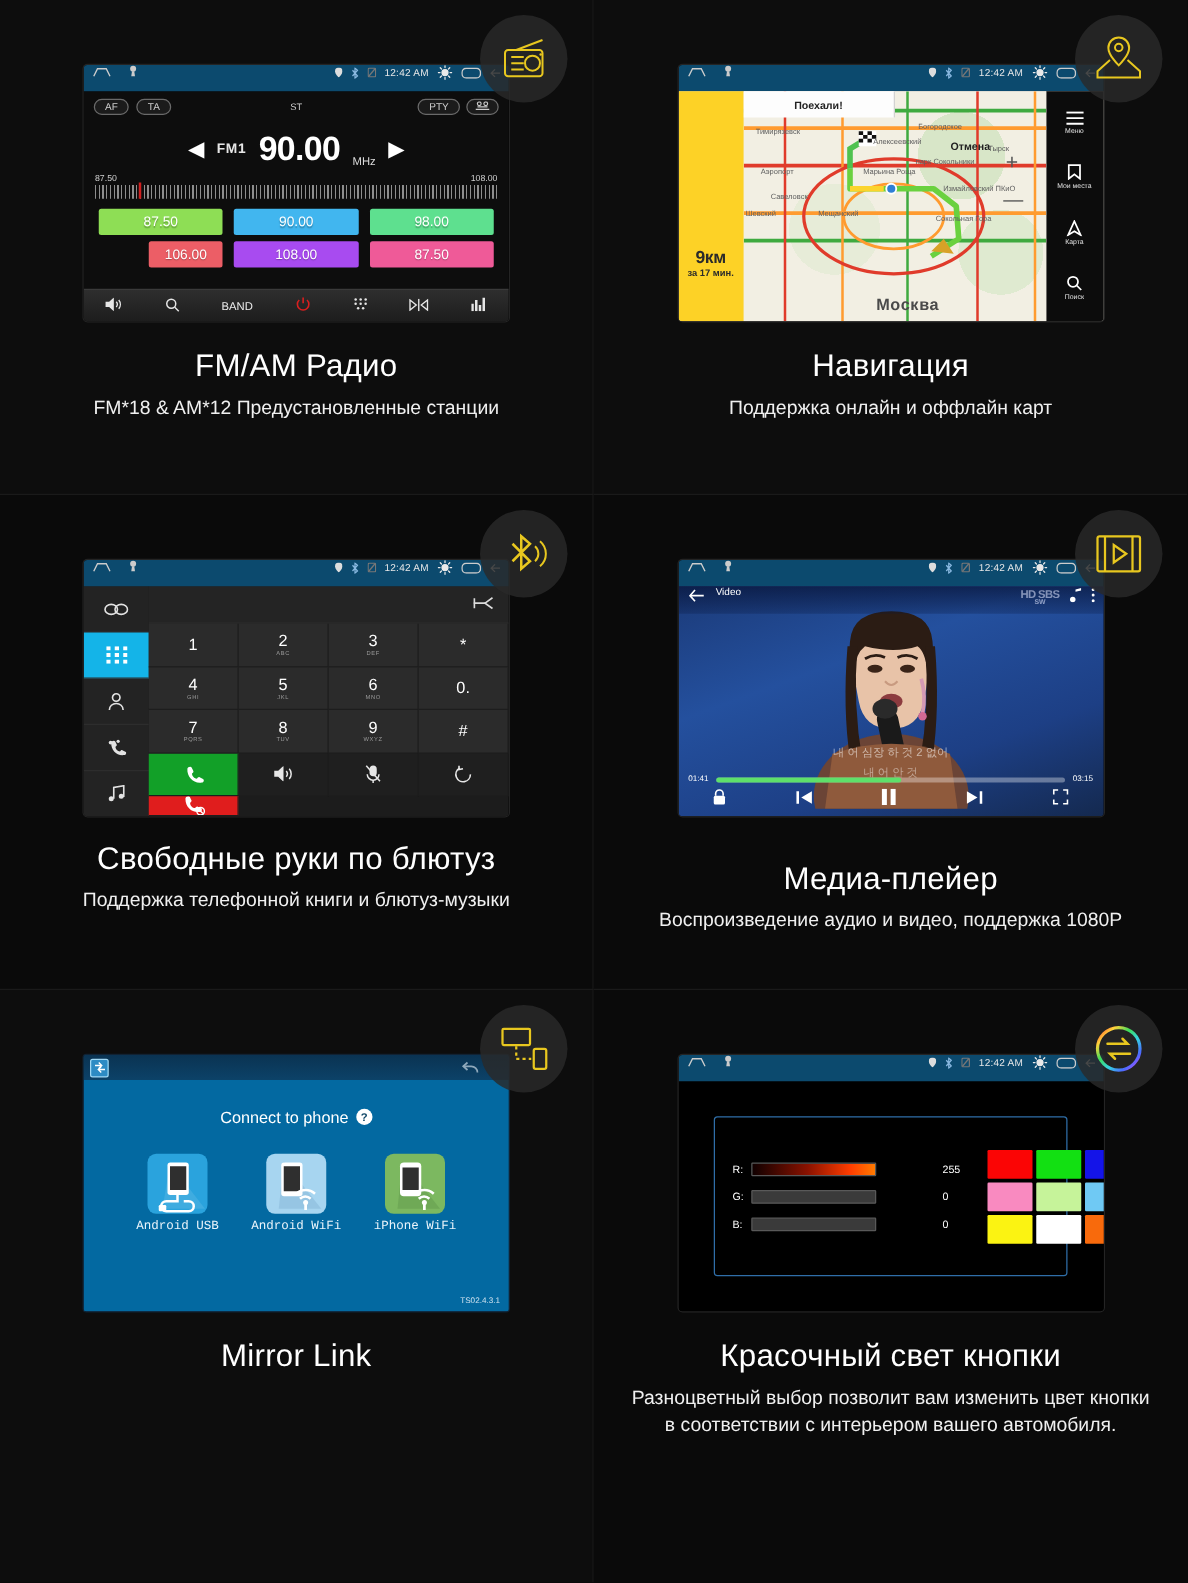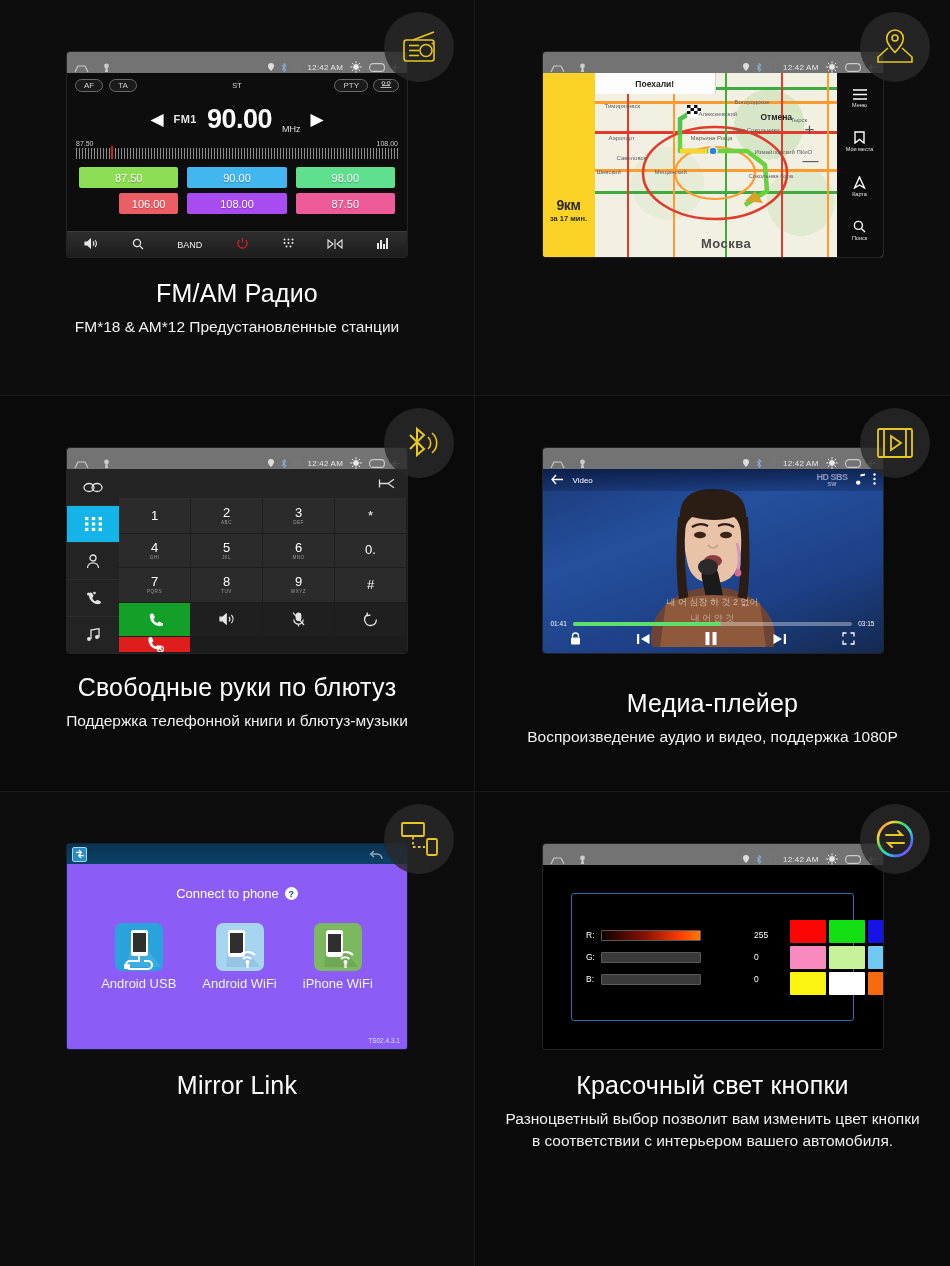--- a/index.html
+++ b/index.html
@@ -43,22 +43,22 @@
     margin-top:52px;
     background:#000;
     border-radius:3px;
     position:relative; overflow:hidden;
     box-shadow:0 0 0 1px #242424;
     z-index:4;
   }
 
   
   .sbar{
-    height:21px; background:#737373;
-    display:flex; align-items:flex-end;
+    height:21px; background:#0c4a6e;
+    display:flex; align-items:flex-start;
     padding:0 7px; font-size:8px; color:#d8d8d8;
     position:relative;
   }
   .sbar .left{ display:flex; align-items:center; gap:14px; }
   .sbar .right{ position:absolute; right:6px; display:flex; align-items:center; gap:7px; }
   .sbar .tme{ font-size:8px; letter-spacing:.2px; color:#e8e8e8; }
   .ico{ display:inline-block; line-height:0; }
 
   
   .radio-body{ height:calc(100% - 21px); background:#0d0d0d; display:flex; flex-direction:column; }
@@ -146,47 +146,47 @@
   }
   .key .num{ font-size:13px; line-height:1.05; }
   .key .sub{ font-size:4.6px; color:#9a9a9a; letter-spacing:.5px; }
   .key.green{ background:#12a028; }
   .key.red{ background:#e01d1d; }
   .key.dark{ background:#1f1f1f; }
 
   
   .vid-body{ height:calc(100% - 21px); position:relative; overflow:hidden;
     background:linear-gradient(160deg,#1b3a78 0%,#24509e 35%,#1d3f85 70%,#14294f 100%); }
-  .vid-topbar{ height:22px; display:flex; align-items:center; padding:0 8px; position:relative;
+  .vid-topbar{ height:22px; display:flex; align-items:flex-start; padding:0 8px; position:relative;
     background:linear-gradient(to bottom, rgba(8,22,60,.75), rgba(8,22,60,.25)); z-index:3;}
   .vid-title{ font-size:8px; color:#fff; margin-left:9px; }
   .vid-topright{ position:absolute; right:7px; display:flex; align-items:center; gap:8px; }
   .sbs{ font-size:9px; font-weight:bold; color:rgba(225,232,255,.55); letter-spacing:-.5px; }
   .sw{ font-size:5.5px; font-weight:bold; color:rgba(225,232,255,.6); }
   .singer{ position:absolute; left:50%; top:18px; transform:translateX(-50%); }
   .vid-sub{ position:absolute; left:50%; bottom:44px; transform:translateX(-50%); font-size:9px; color:rgba(255,255,255,.55); white-space:nowrap; }
   .vid-sub2{ position:absolute; left:50%; bottom:28px; transform:translateX(-50%); font-size:9px; color:rgba(255,255,255,.45); white-space:nowrap; }
   .vid-prog{ position:absolute; left:0; right:0; bottom:26px; display:flex; align-items:center; gap:6px; padding:0 8px; z-index:4; }
   .vid-prog .t{ font-size:6.5px; color:#fff; }
   .bar{ flex:1; height:4px; background:rgba(255,255,255,.35); border-radius:2px; position:relative; }
   .bar .fill{ position:absolute; left:0; top:0; bottom:0; width:53%; background:#5ee06a; border-radius:2px; }
   .vid-ctrls{ position:absolute; left:0; right:0; bottom:0; height:26px; display:flex; align-items:center; justify-content:space-around; z-index:4; }
 
   
   .mir{ width:340px; height:205px; margin-top:52px; position:relative; z-index:4;
         background:#0b3c5d; border-radius:2px; overflow:hidden; box-shadow:0 0 0 1px #123; }
   .mir-top{ height:20px; background:linear-gradient(#0a3352,#0c4268); display:flex; align-items:center; padding:0 5px; position:relative;}
   .mir-appicon{ width:15px; height:15px; background:#2d8bc4; border:1px solid #9fd8f5; border-radius:2px; display:flex; align-items:center; justify-content:center;}
-  .mir-body{ height:calc(100% - 20px); background:#8b5cf6; display:flex; flex-direction:column; align-items:center; padding-top:22px; position:relative;}
+  .mir-body{ height:calc(100% - 20px); background:#0369a1; display:flex; flex-direction:column; align-items:center; padding-top:22px; position:relative;}
   .mir-title{ font-size:13px; color:#fff; display:flex; align-items:center; gap:6px; }
   .qmark{ width:13px; height:13px; border-radius:50%; background:#fff; color:#0d4566; font-size:9px; font-weight:bold; display:flex; align-items:center; justify-content:center; }
   .mir-tiles{ display:flex; gap:26px; margin-top:22px; }
   .mir-tile{ display:flex; flex-direction:column; align-items:center; gap:5px; }
   .tile-sq{ width:48px; height:48px; border-radius:7px; position:relative; overflow:hidden; }
-  .tile-lbl{ font-size:13px; color:#eaf4fb; }
+  .tile-lbl{ font-size:10px; color:#eaf4fb;font-family:Liberation Mono, monospace; }
   .mir-ver{ position:absolute; right:7px; bottom:5px; font-size:6.5px; color:#cfe2ef; }
 
   
   .clr-body{ height:calc(100% - 21px); background:#000; display:flex; align-items:center; justify-content:center; }
   .clr-panel{ width:283px; height:128px; border:1px solid #2f6ea8; border-radius:3px; display:flex; align-items:center; padding:0 14px; gap:16px; }
   .sliders{ display:flex; flex-direction:column; gap:11px; }
   .srow{ display:flex; align-items:center; gap:5px; }
   .srow .ch{ font-size:8.5px; color:#fff; width:10px; }
   .strack{ width:100px; height:11px; background:#3a3a3a; border:1px solid #595959; border-radius:1px; }
   .strack.red{ background:linear-gradient(to right,#100000,#8a1200 45%,#ff3d00 80%,#ff7a00); }
@@ -515,20 +515,24 @@
           </div>
         </div>
 
         <div class="nav-topbtns">
           <div class="nav-btn">Поехали!</div>
           <div class="nav-btn">Отмена</div>
         </div>
       </div>
     </div>
 
+    <div class="cap cap-nav">
+      <h2>Навигация</h2>
+      <p>Поддержка онлайн и оффлайн карт</p>
+    </div>
   </div>
 
   <div class="cell dark2">
     <div class="badge">
       <svg width="44" height="44" viewBox="0 0 44 44" fill="none" stroke="#e8c71f" stroke-width="2">
         <path d="M13 14 L27 28 L20 34 V8 L27 14 L13 28"></path>
         <path d="M31 16a8 8 0 010 12" stroke-width="1.6"></path>
         <path d="M35 12a13 13 0 010 20" stroke-width="1.6"></path>
       </svg>
     </div>

